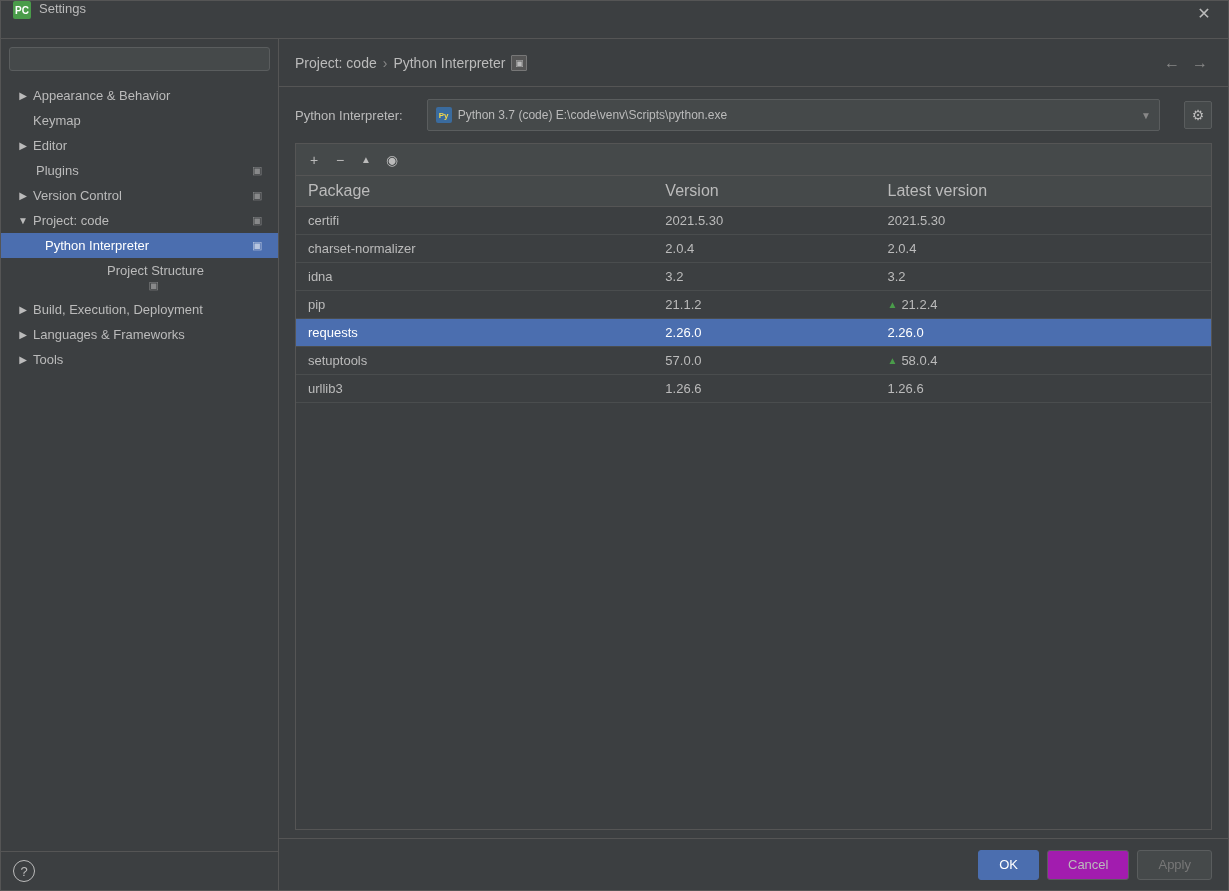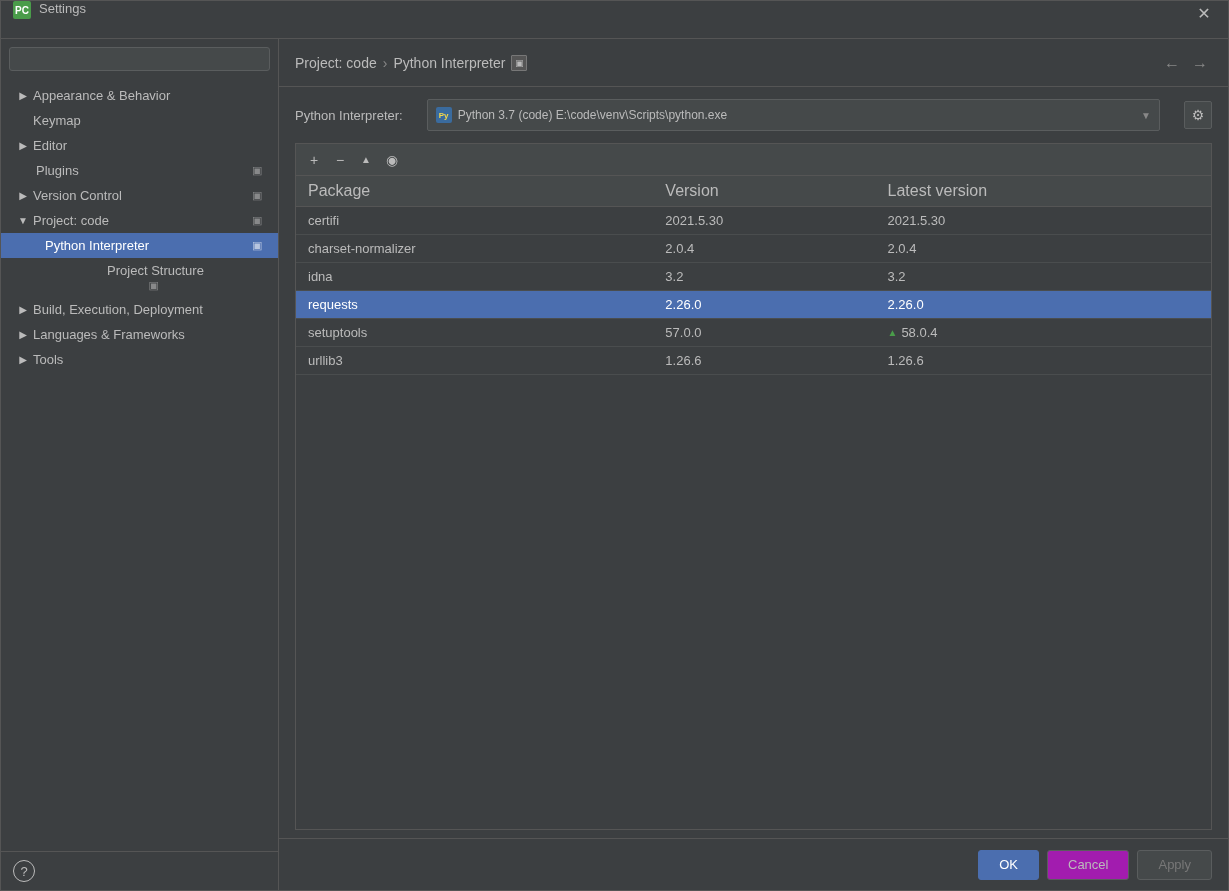--- a/index.html
+++ b/index.html
@@ -485,20 +485,27 @@
                 <tr>
                   <td>charset-normalizer</td>
                   <td>2.0.4</td>
                   <td>2.0.4</td>
                 </tr>
                 <tr>
                   <td>idna</td>
                   <td>3.2</td>
                   <td>3.2</td>
                 </tr>
+                <tr>
+                  <td>pip</td>
+                  <td>21.1.2</td>
+                  <td>
+                    <span class="version-upgrade"><span class="upgrade-arrow">▲</span> 21.2.4</span>
+                  </td>
+                </tr>
                 <tr class="selected">
                   <td>requests</td>
                   <td>2.26.0</td>
                   <td>2.26.0</td>
                 </tr>
                 <tr>
                   <td>setuptools</td>
                   <td>57.0.0</td>
                   <td>
                     <span class="version-upgrade"><span class="upgrade-arrow">▲</span> 58.0.4</span>

